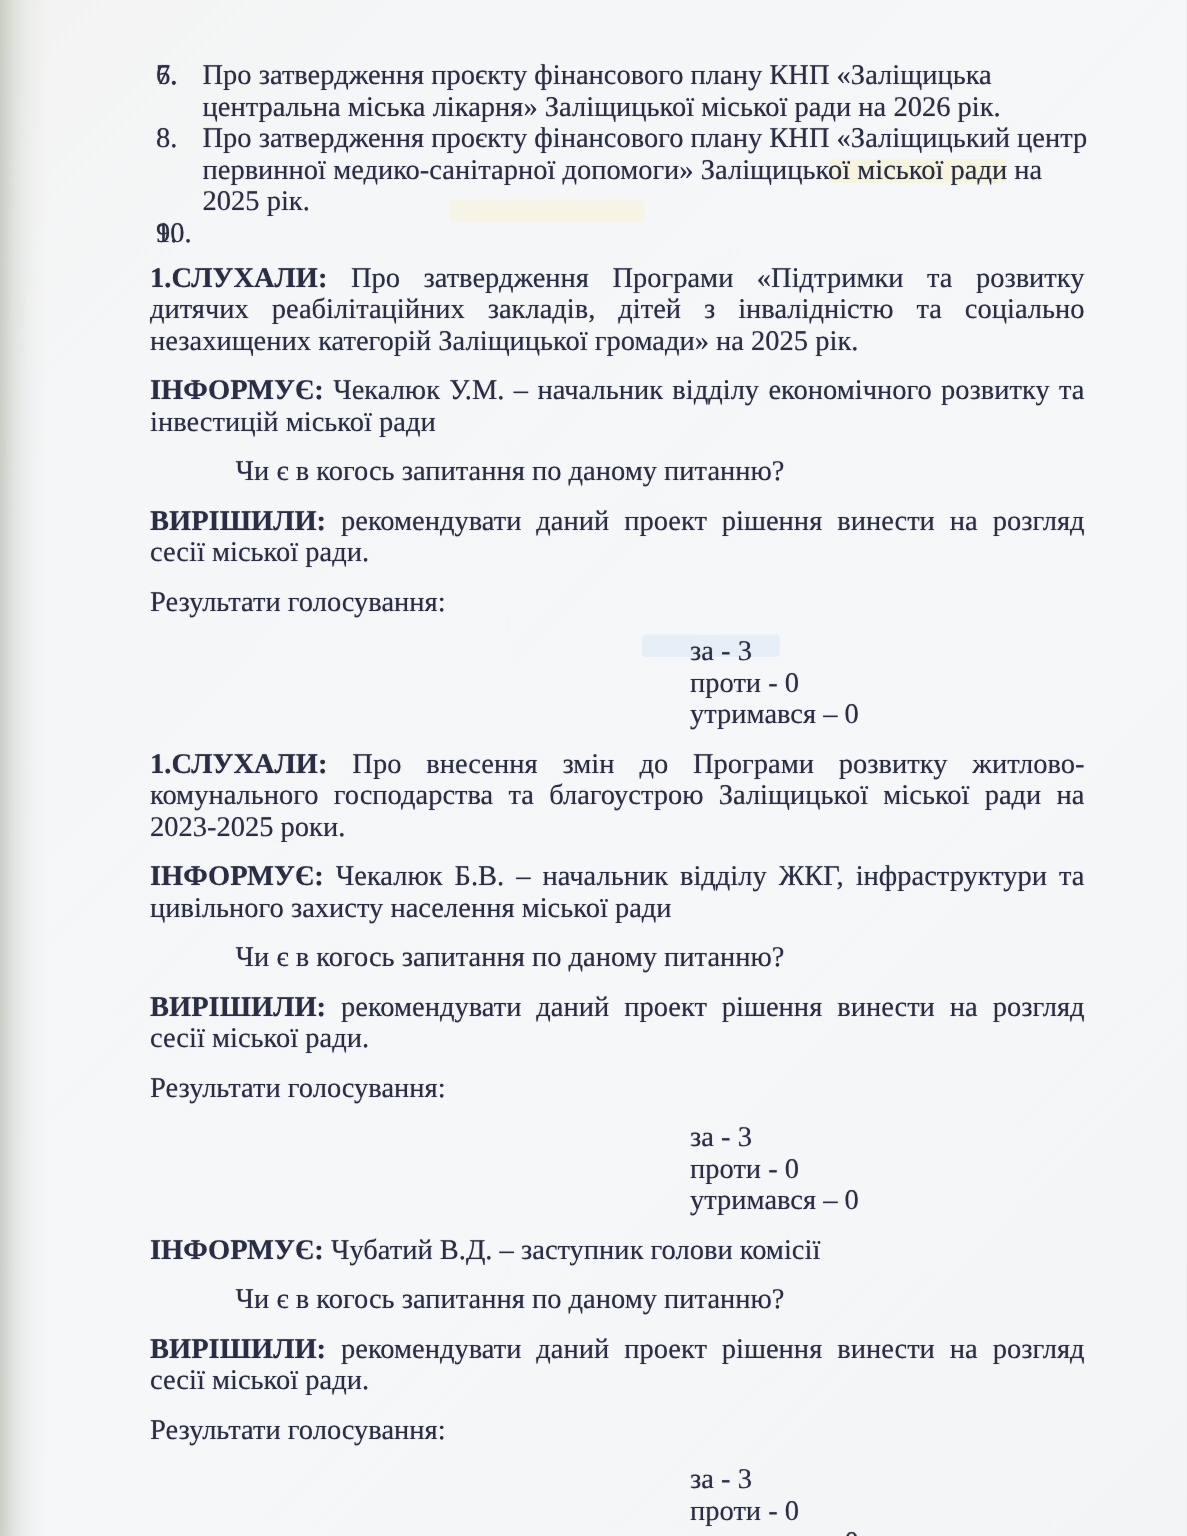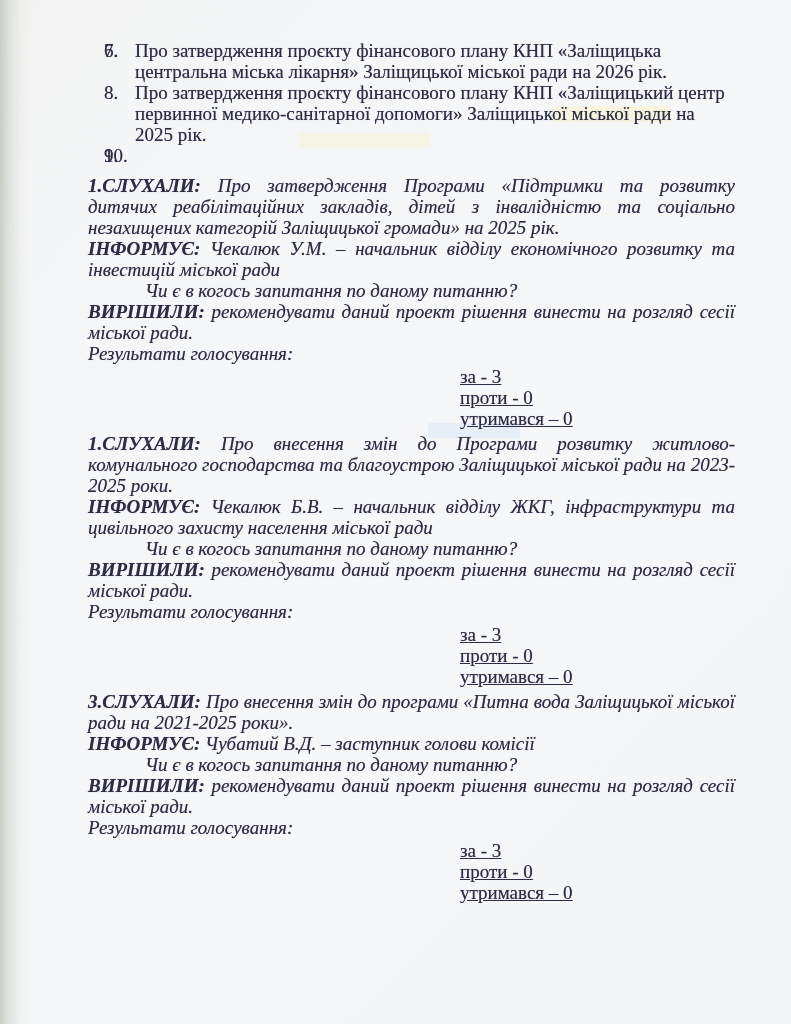--- a/index.html
+++ b/index.html
@@ -36,26 +36,26 @@
   }
   .artifact { position: absolute; pointer-events: none; border-radius: 3px; }
   .a1 { left: 553px; top: 106px; width: 118px; height: 16px; background: rgba(255,236,130,0.22); }
   .a2 { left: 300px; top: 133px; width: 130px; height: 15px; background: rgba(255,236,130,0.16); }
   .a3 { left: 428px; top: 423px; width: 92px;  height: 15px; background: rgba(150,200,235,0.16); }
   .content { position: relative; }
   .agenda-item { position: relative; padding-left: 47px; }
   .agenda-num { position: absolute; left: 16px; top: 0; }
   .section.first { margin-top: 30px; }
   .section.next  { margin-top: 4px; }
-  p.para { margin: 0; font-style: italic; }
+  p.para { margin: 12px; }
   .jt { text-align: justify; }
   .q  { text-indent: 57px; }
   .lbl { font-weight: bold; }
   .votes { margin: 2px 0 2px 372px; }
-  .vote  { line-height: 21px; text-decoration: underline; }
+  .vote  { line-height: 21px; }
 </style>
 </head>
 <body>
 
 <div class="page">
   <div class="edge"></div>
   <div class="artifact a1"></div>
   <div class="artifact a2"></div>
   <div class="artifact a3"></div>
 
@@ -101,21 +101,20 @@
       <p class="para jt"><span class="lbl">ВИРІШИЛИ:</span> <span>рекомендувати даний проект рішення винести на розгляд  сесії міської ради.</span></p>
       <p class="para">Результати голосування:</p>
       <div class="votes">
         <div class="vote">за - 3</div>
         <div class="vote">проти - 0</div>
         <div class="vote">утримався – 0</div>
       </div>
     </div>
 
     <div class="section next">
-      <p class="para jt"><span class="lbl">3.СЛУХАЛИ:</span> <span>Про внесення змін до програми «Питна вода Заліщицької міської ради на 2021-2025 роки».</span></p>
       <p class="para jt"><span class="lbl">ІНФОРМУЄ:</span> <span>Чубатий В.Д. – заступник голови комісії</span></p>
       <p class="para q">Чи є в когось запитання по даному питанню?</p>
       <p class="para jt"><span class="lbl">ВИРІШИЛИ:</span> <span>рекомендувати даний проект рішення винести на розгляд  сесії міської ради.</span></p>
       <p class="para">Результати голосування:</p>
       <div class="votes">
         <div class="vote">за - 3</div>
         <div class="vote">проти - 0</div>
         <div class="vote">утримався – 0</div>
       </div>
     </div>

